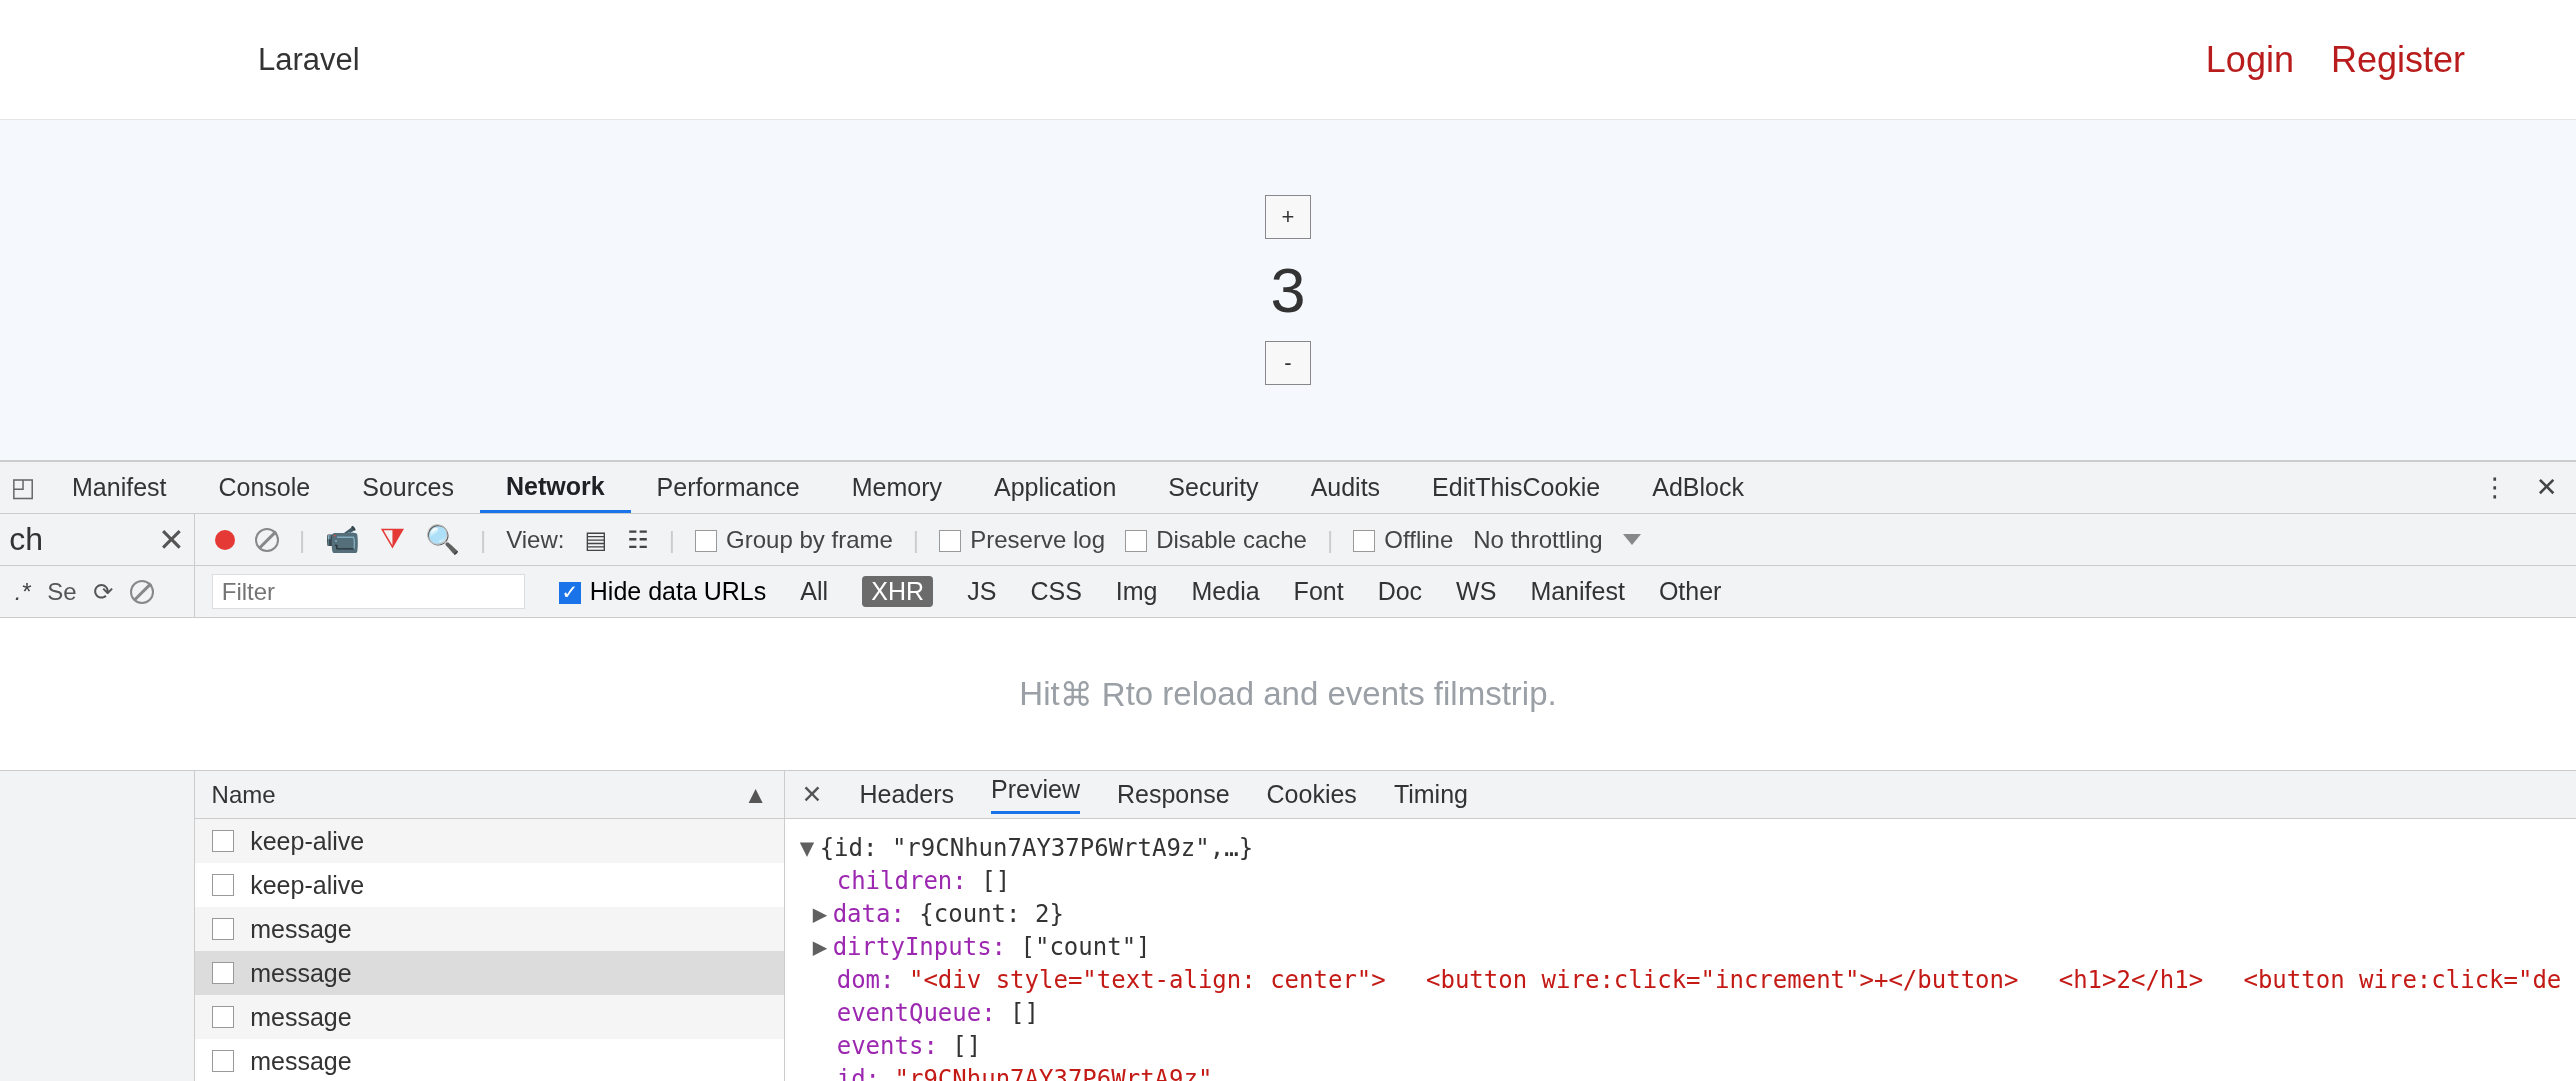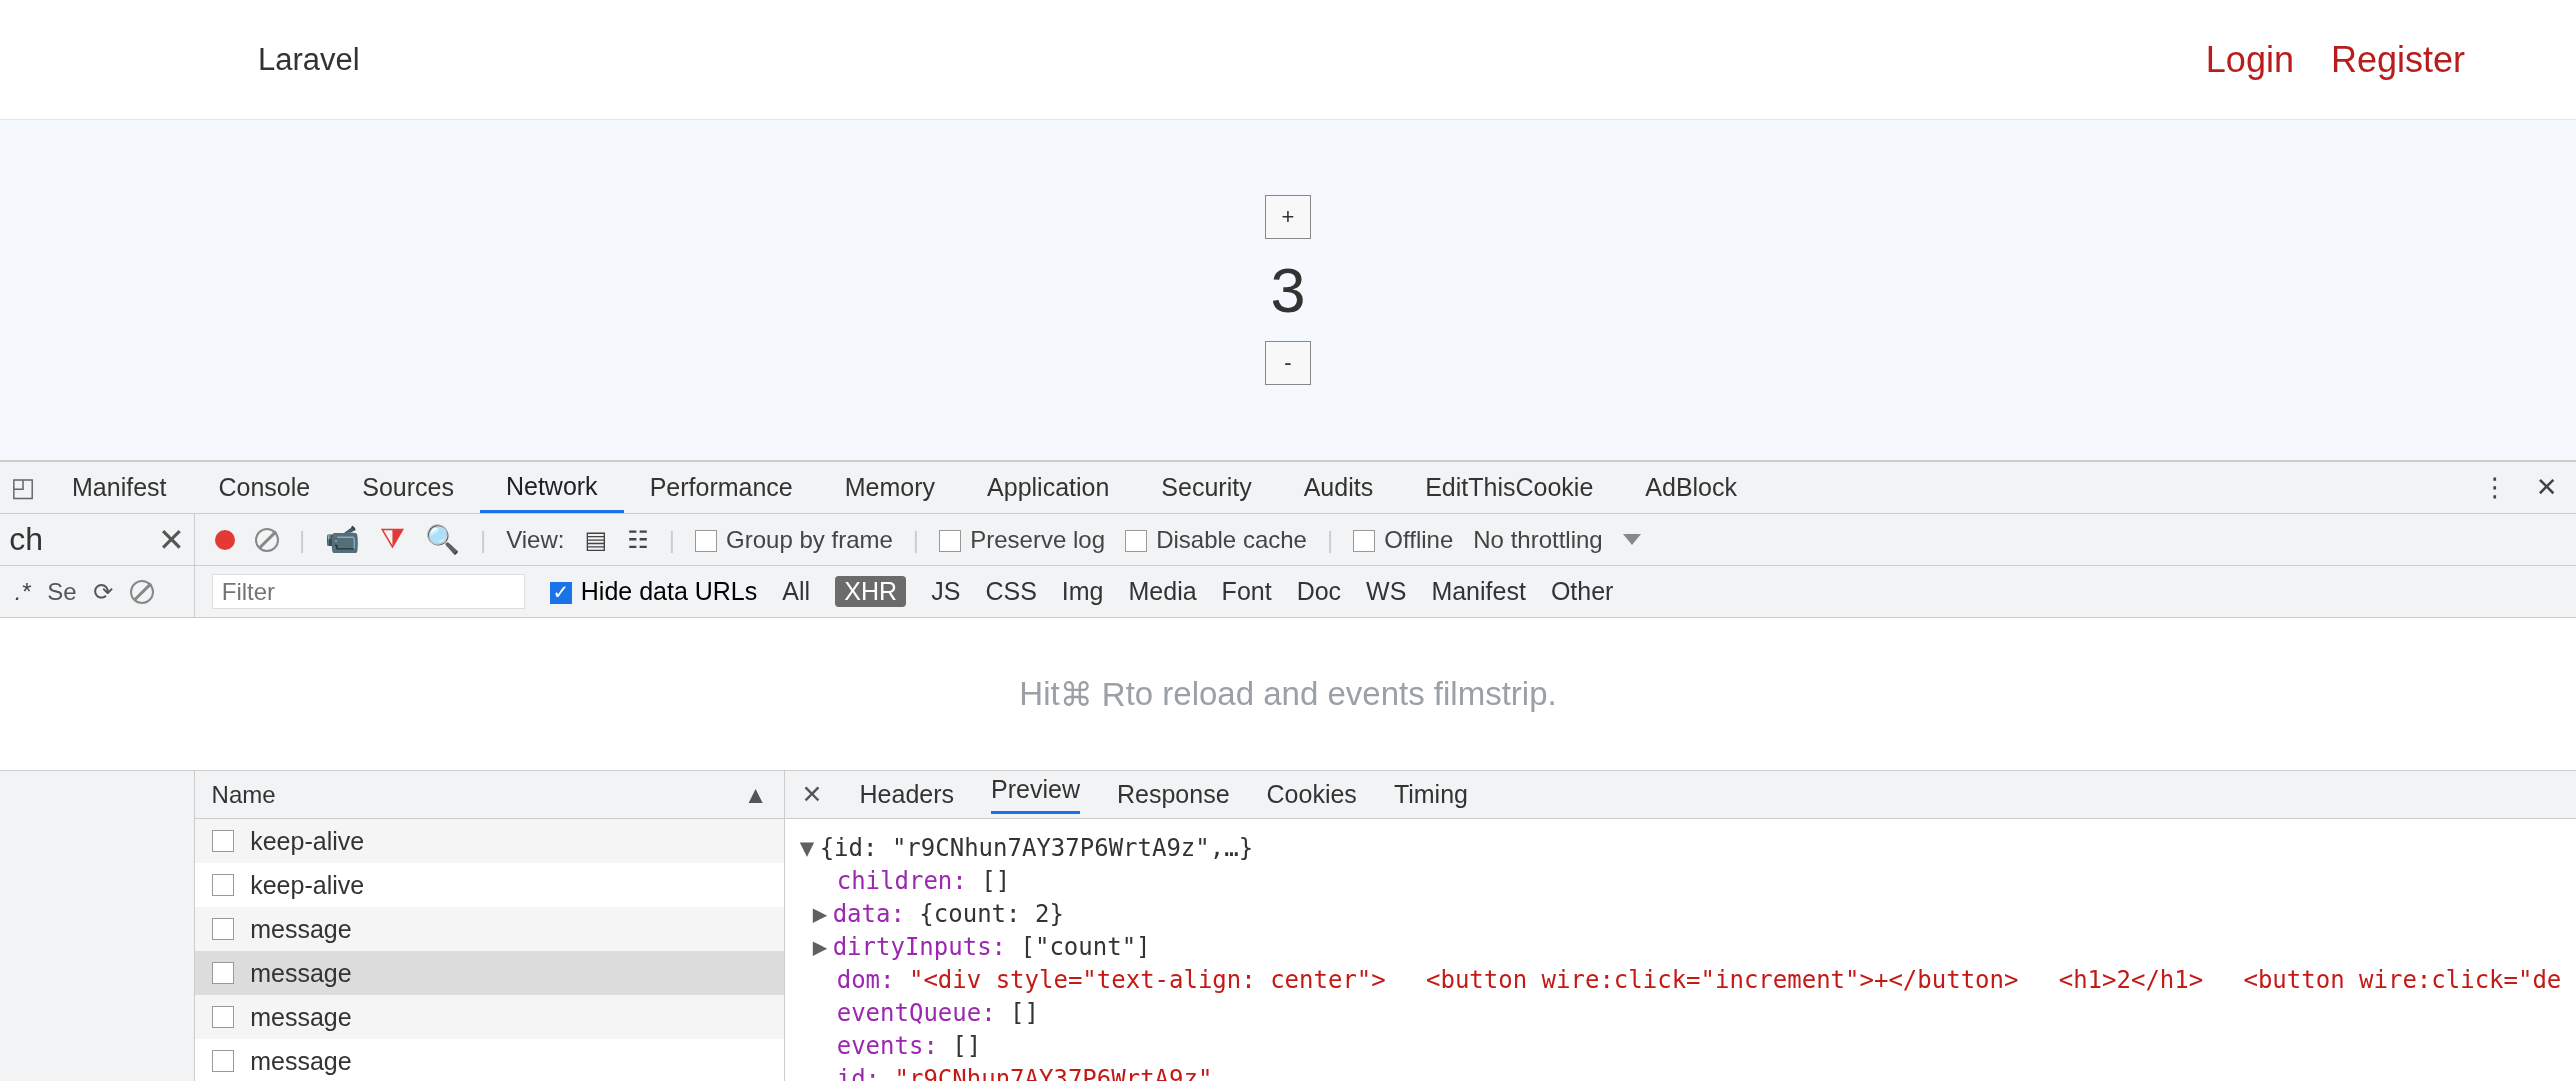--- a/index.html
+++ b/index.html
@@ -11,21 +11,21 @@
 .app-content { background: #f5f8fc; width: 100%; height: 341px; display: flex; align-items: center; justify-content: center; border-bottom: 0.9px solid #ccc; }
 .counter { text-align: center; display: flex; flex-direction: column; align-items: center; gap: 14.7px; }
 .counter-btn { width: 46px; height: 44px; border: 0.9px solid #888; background: #f8f8f8; font-size: 22px; color: #333; display: flex; align-items: center; justify-content: center; cursor: pointer; }
 .counter-value { font-size: 63px; font-weight: 400; color: #333; }
 
 
 .devtools { background: #f1f3f4; border-top: 0.9px solid #ccc; }
 .dt-tabs { display: flex; align-items: center; height: 52px; border-bottom: 0.9px solid #ccc; }
 .dt-inspect { width: 46px; display:flex; align-items:center; justify-content:center; font-size:26px; color:#666; }
 .dt-tab { padding: 0 26px; height: 100%; display: flex; align-items: center; font-size: 25px; color: #333; cursor: pointer; }
-.dt-tab.active { border-bottom: 3.7px solid #1a73e8; color: #202124; font-weight: 400; }
+.dt-tab.active { border-bottom: 3.7px solid #1a73e8; color: #202124; font-weight: 700; }
 .dt-tab-spacer { flex: 1; }
 .dt-right-icons { display: flex; align-items:center; gap: 28px; padding-right: 18.4px; font-size:26px; color:#444; }
 
 .dt-net-toolbar { display: flex; align-items: center; height: 52px; border-bottom: 0.9px solid #ccc; }
 .dt-search-panel { display:flex; align-items:center; width:195px; padding:0 9.2px; justify-content:space-between; font-size:32px; color:#333; border-right:0.9px solid #ccc; height:100%; }
 .dt-search-panel .close { color:#555; cursor:pointer; }
 .dt-toolbar-main { display:flex; align-items:center; gap:20px; padding:0 20px; font-size:24px; color:#444; }
 .rec-dot { width:20px; height:20px; border-radius:50%; background:#e53935; }
 .ban-icon { width:24px; height:24px; border:2.8px solid #888; border-radius:50%; position:relative; }
 .ban-icon::after { content:""; position:absolute; width:2.8px; height:24px; background:#888; top:-1.8px; left:9.2px; transform:rotate(45deg); }
@@ -33,21 +33,21 @@
 .funnel-icon { color:#e53935; font-size:28px; }
 .search-glass { color:#1a73e8; font-size:28px; }
 .checkbox { width:22px; height:22px; border:0.9px solid #999; display:inline-block; vertical-align:middle; margin-right:9.2px; background:#fff; }
 .checkbox.checked { background:#1a73e8; border-color:#1a73e8; position:relative; }
 .checkbox.checked::after { content:"✓"; color:#fff; position:absolute; top:-3.7px; left:1.8px; font-size:20px; }
 .triangle-down { width:0; height:0; border-left:9.2px solid transparent; border-right:9.2px solid transparent; border-top:11px solid #888; display:inline-block; }
 
 .dt-filter-row { display:flex; align-items:center; height:52px; border-bottom:0.9px solid #ccc; }
 .dt-filter-left { display:flex; align-items:center; width:195px; padding:0 14.7px; gap:16.6px; font-size:24px; color:#555; border-right:0.9px solid #ccc; height:100%; }
 .dt-filter-left .regex { font-style:italic; color:#444; }
-.dt-filter-main { display:flex; align-items:center; gap:25px; padding:0 16.6px; font-size:25px; }
+.dt-filter-main { display:flex; align-items:center; gap:34px; padding:0 16.6px; font-size:25px; }
 .filter-input { width:313px; height:35px; border:0.9px solid #ddd; padding:0 9.2px; font-size:24px; background:#fff; color:#888; }
 .ftype { color:#333; cursor:pointer; }
 .ftype.active { background:#6b6b6b; color:#fff; border-radius:3.7px; padding:0.9px 9.2px; }
 
 .filmstrip-msg { height:153px; background:#fff; border-bottom:0.9px solid #ccc; display:flex; align-items:center; justify-content:center; font-size:33px; color:#9aa0a6; }
 .key-sym { font-size:33px; }
 
 .dt-net-body { display:flex; height:369px; }
 .dt-blank-left { width:195px; border-right:0.9px solid #ccc; background:#f1f3f4; }
 .dt-req-list { width:590px; border-right:0.9px solid #ccc; background:#fff; display:flex; flex-direction:column; }

